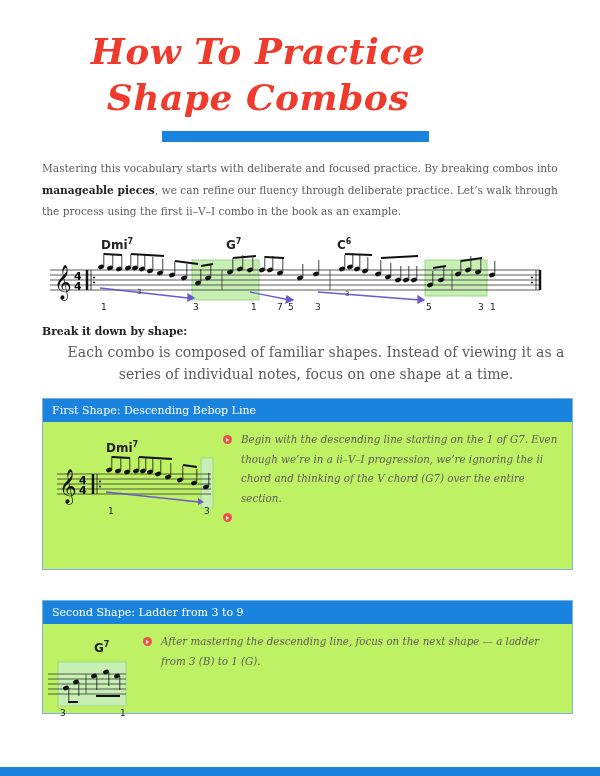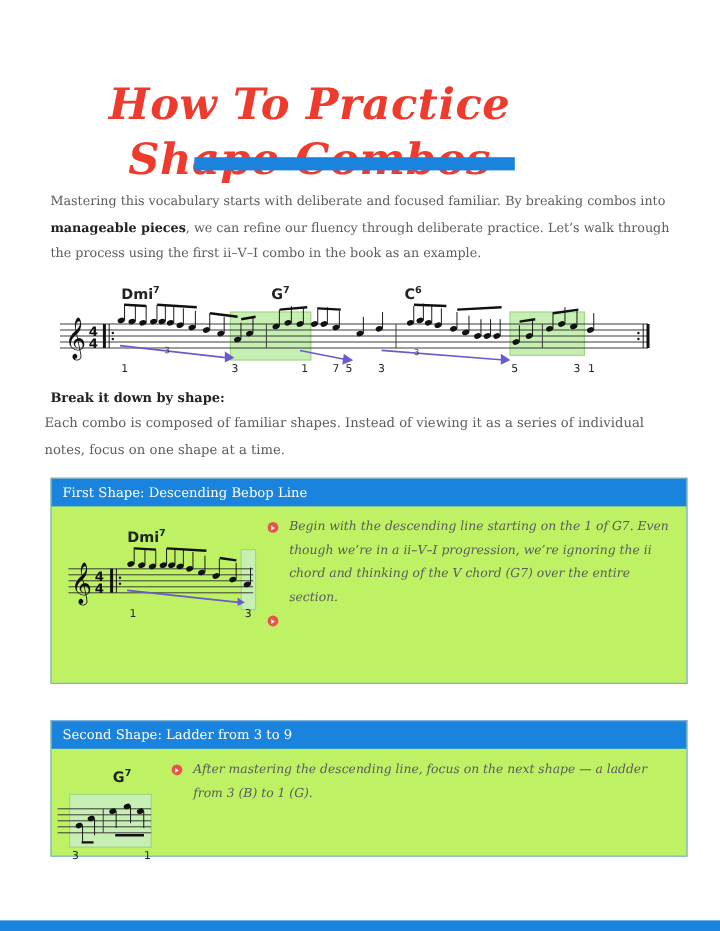--- a/index.html
+++ b/index.html
@@ -2,31 +2,31 @@
 <html><head>
   <meta charset="utf-8">
   <style>
     * { box-sizing: border-box; margin: 0; padding: 0; }
     html, body { width: 600px; height: 776px; background: #ffffff; overflow: hidden; }
     body { position: relative; font-family: "DejaVu Serif", serif; color: #5a5a5a; }
 
     .title {
       position: absolute; left: 0; top: 28px; width: 516px; text-align: center;
       font-family: "DejaVu Serif", serif; font-weight: bold; color: #ee3b2e;
-      font-size: 36px; line-height: 46px; letter-spacing: 0.5px; font-style: italic; margin-top: 36px;
+      font-size: 36px; line-height: 46px; letter-spacing: 0.5px; font-style: italic;
     }
     .title-bar { position: absolute; left: 162px; top: 131px; width: 267px; height: 11px; background: #1a83dd; }
 
     .intro { position: absolute; left: 42px; top: 158px; width: 520px; font-size: 10.6px; line-height: 21.5px; color: #5c5c5c; }
     .intro b { color: #222; font-weight: bold; margin-top: 20px; }
 
     .staff-svg { position: absolute; left: 0; top: 228px; }
 
     .breakdown-heading { position: absolute; left: 42px; top: 325px; font-size: 10.8px; font-weight: bold; color: #222; }
-    .breakdown-text { position: absolute; left: 37px; top: 342px; width: 520px; font-size: 11px; line-height: 21.5px; color: #5c5c5c; }
+    .breakdown-text { position: absolute; left: 56px; top: 342px; width: 520px; font-size: 14px; line-height: 21.5px; color: #5c5c5c; text-align: center; }
 
     .card { position: absolute; left: 42px; width: 531px; border: 1.5px solid #7fb0d8; background: #bef264; }
     .card-head { background: #1a83dd; color: #fff; font-size: 11px; padding: 0 9px; height: 23px; line-height: 23px; }
     .card-body { position: relative; }
     .card ul { list-style: none; position: absolute; }
     .card li { position: relative; padding-left: 18px; font-size: 10.3px; line-height: 19.5px; color: #5c5c5c; font-style: italic; }
     .bullet { position: absolute; left: 0; top: 5px; width: 9px; height: 9px; border-radius: 50%; background: #ea5349; }
     .bullet::after { content: ""; position: absolute; left: 3px; top: 2.5px; border-left: 3.5px solid #fff; border-top: 2px solid transparent; border-bottom: 2px solid transparent; }
 
     .card1 { top: 398px; height: 172px; }
@@ -36,21 +36,21 @@
   </style>
 </head>
 <body>
 
 <div class="title">
   <div>How To Practice</div>
   <div>Shape Combos</div>
 </div>
 <div class="title-bar"></div>
 
-<p class="intro"><span>Mastering this vocabulary starts with deliberate and focused familiar. By breaking combos into </span><b>manageable pieces</b><span>, we can refine our fluency through deliberate practice. Let’s walk through the process using the first ii–V–I combo in the book as an example.</span></p>
+<p class="intro"><span>Mastering this vocabulary starts with deliberate and focused practice. By breaking combos into </span><b>manageable pieces</b><span>, we can refine our fluency through deliberate practice. Let’s walk through the process using the first ii–V–I combo in the book as an example.</span></p>
 
 <svg class="staff-svg" width="600" height="88" viewBox="0 0 600 88">
 
   <text x="101" y="21" font-family="DejaVu Sans, sans-serif" font-size="12" font-weight="bold" fill="#222"><tspan>Dmi</tspan><tspan dy="-5" font-size="8">7</tspan></text>
   <text x="226" y="21" font-family="DejaVu Sans, sans-serif" font-size="12" font-weight="bold" fill="#222"><tspan>G</tspan><tspan dy="-5" font-size="8">7</tspan></text>
   <text x="337" y="21" font-family="DejaVu Sans, sans-serif" font-size="12" font-weight="bold" fill="#222"><tspan>C</tspan><tspan dy="-5" font-size="8">6</tspan></text>
 
   <rect x="192" y="32" width="67" height="40" fill="#c7efb4" stroke="#9ed884" stroke-width="1"></rect>
   <rect x="425" y="32" width="62" height="36" fill="#c7efb4" stroke="#9ed884" stroke-width="1"></rect>
 

